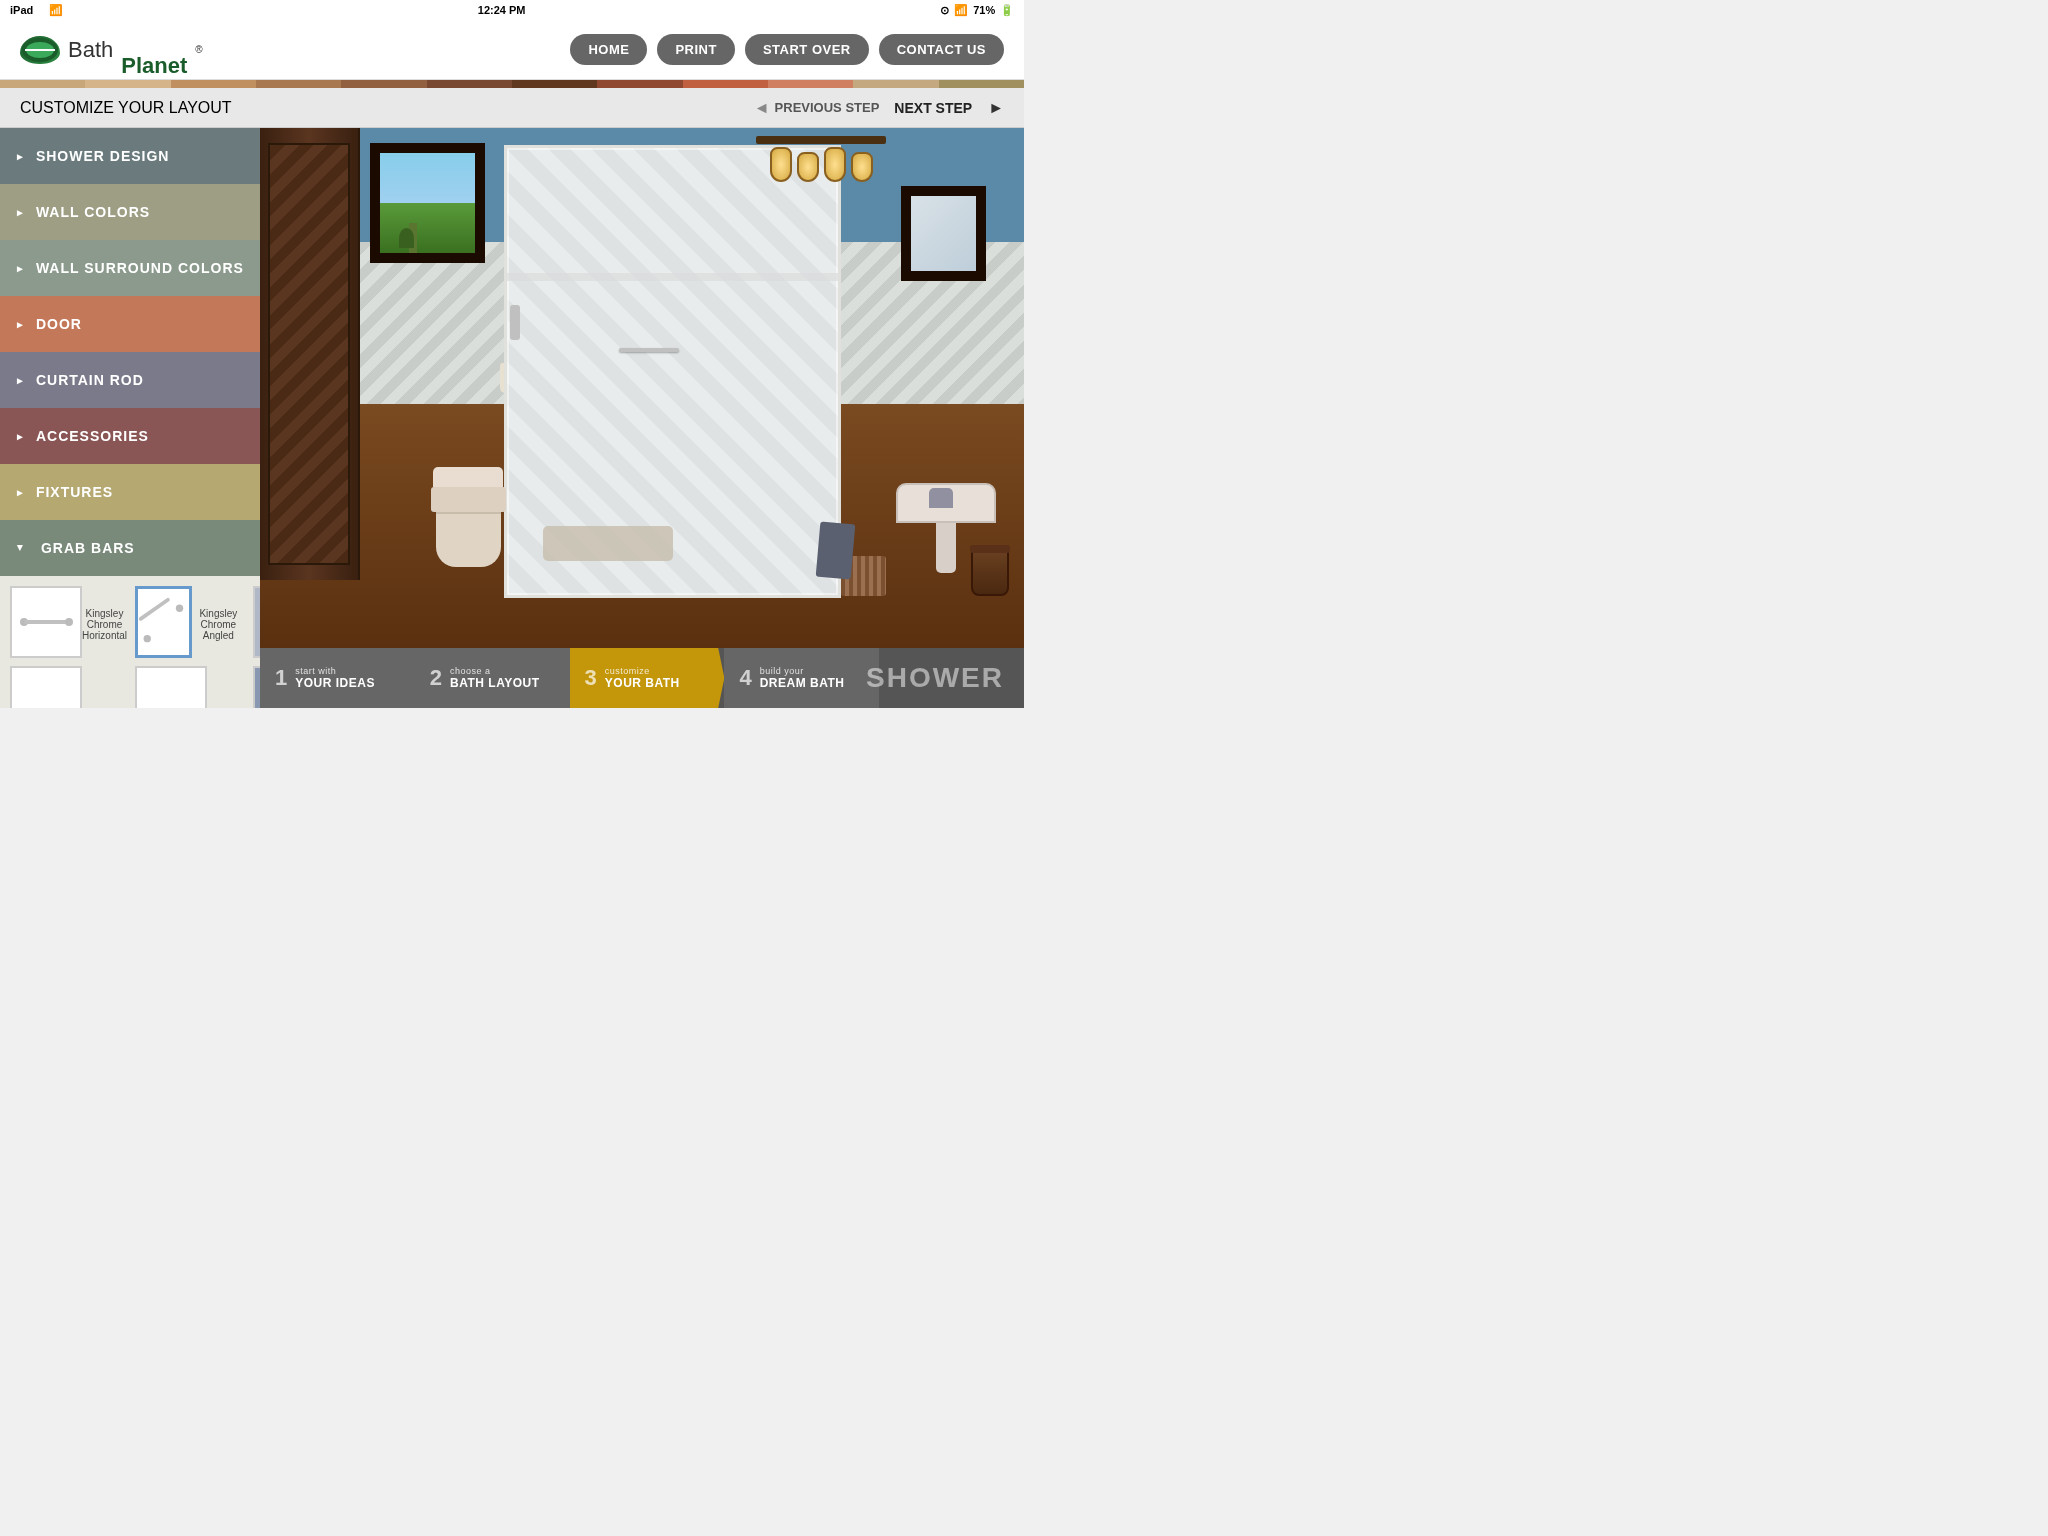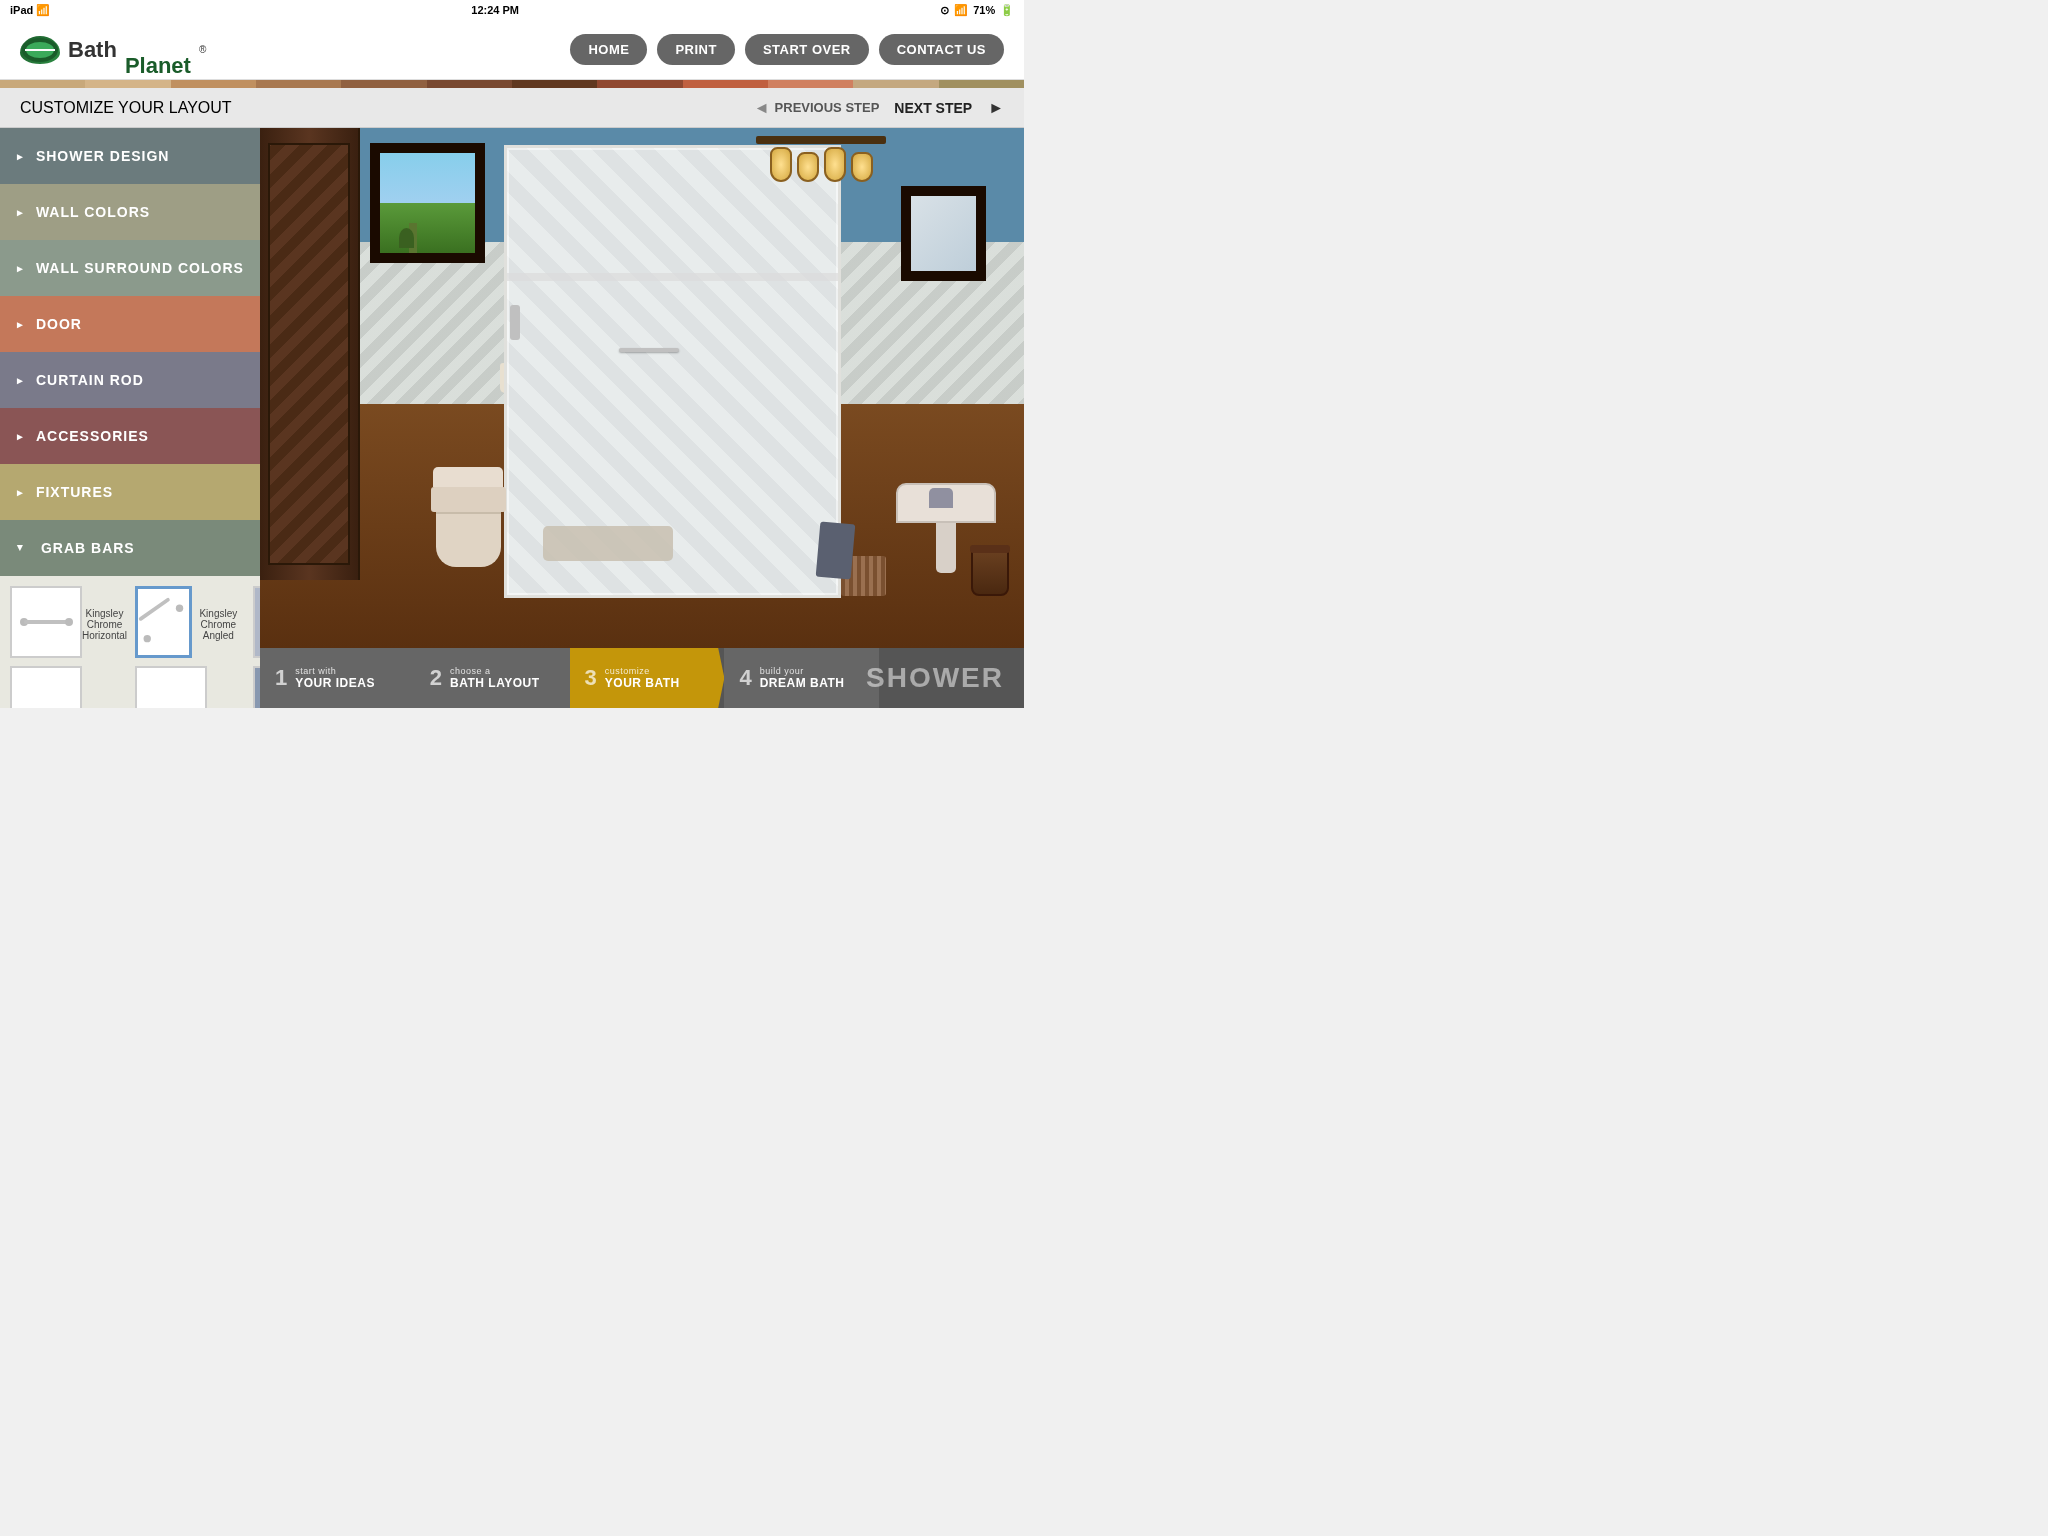--- a/index.html
+++ b/index.html
@@ -9,21 +9,21 @@
     .status-bar {
       background: white;
       height: 20px;
       display: flex;
       justify-content: space-between;
       align-items: center;
       padding: 0 10px;
       font-size: 11px;
       font-weight: 600;
     }
-    .status-left { display: flex; align-items: center; gap: 3px; }
+    .status-left { display: flex; align-items: center; gap: 16px; }
     .status-right { display: flex; align-items: center; gap: 5px; }
 
     
     .header {
       background: white;
       height: 60px;
       display: flex;
       align-items: center;
       justify-content: space-between;
       padding: 0 20px;
@@ -169,21 +169,21 @@
 
 <div class="header">
   <div class="logo">
     <div class="logo-icon">
       <svg width="40" height="28" viewBox="0 0 40 28">
         <ellipse cx="20" cy="14" rx="18" ry="12" fill="#1a5c2a"></ellipse>
         <ellipse cx="20" cy="14" rx="14" ry="8" fill="#3aaa5a"></ellipse>
         <line x1="5" y1="14" x2="35" y2="14" stroke="white" stroke-width="2"></line>
       </svg>
     </div>
-    <span style="font-size:22px;font-weight:bold;color:#333;">Bath</span>
+    <span style="font-size:22px;font-weight:normal;color:#333;">Bath</span>
       <span style="font-size:22px;font-weight:bold;color:#1a5c2a;margin-top:32px;">Planet</span>
       <sup style="font-size:10px;color:#333;">®</sup>
   </div>
   <div class="nav-buttons">
     <button class="nav-btn">HOME</button>
     <button class="nav-btn">PRINT</button>
     <button class="nav-btn">START OVER</button>
     <button class="nav-btn">CONTACT US</button>
   </div>
 </div>

